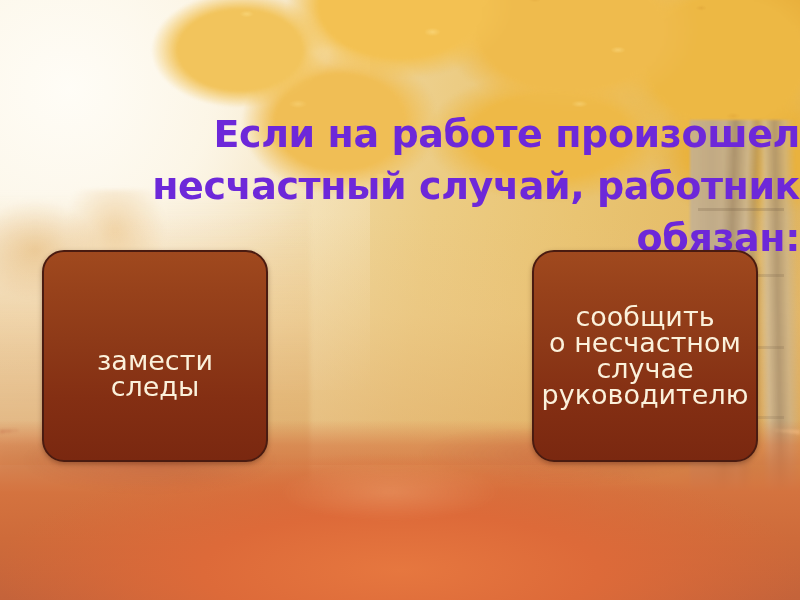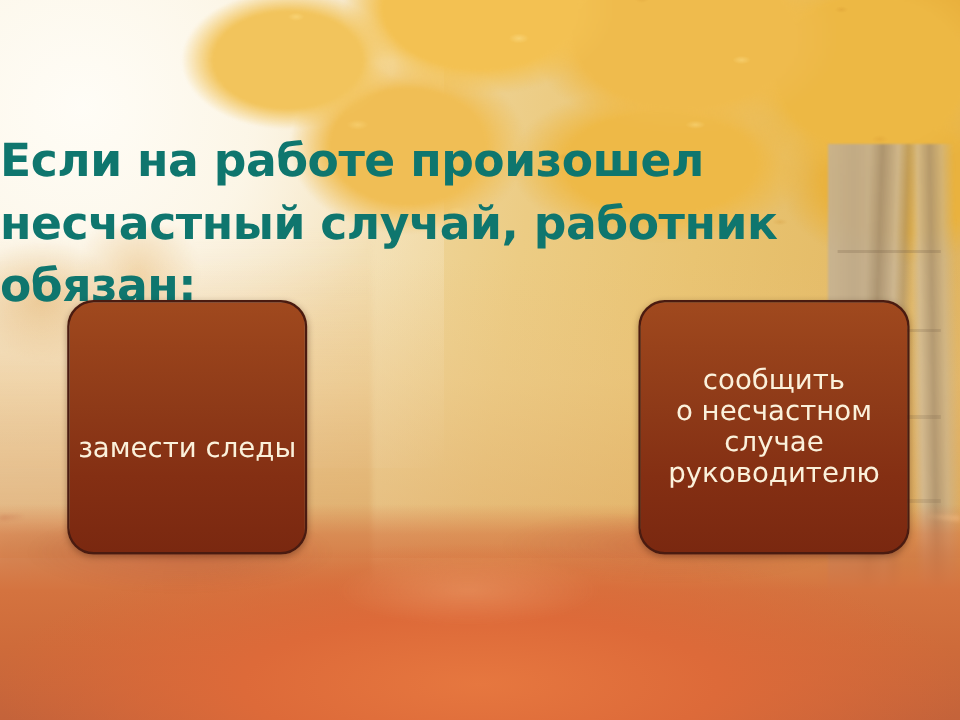--- a/index.html
+++ b/index.html
@@ -151,27 +151,27 @@
       radial-gradient(ellipse 130px 32px at 640px 36px, rgba(160,132,88,.45) 0%, rgba(160,132,88,0) 74%),
       radial-gradient(ellipse 110px 28px at 740px 48px, rgba(150,122,80,.4) 0%, rgba(150,122,80,0) 74%);
     filter: blur(2px);
   }
 
   
   #title {
     position: absolute;
     left: 0; top: 108px;
     width: 800px;
-    text-align: left;
+    text-align: right;
     font-family: "DejaVu Sans", sans-serif;
     font-weight: 700;
     font-size: 38px;
     line-height: 52px;
     letter-spacing: -0.4px;
-    color: #0f766e;
+    color: #6d28d9;
     white-space: pre-line;
   }
 
   
   .answer-box {
     position: absolute;
     top: 250px;
     height: 212px;
     border-radius: 22px;
     border: 2px solid #4A1B10;
@@ -184,29 +184,29 @@
         #7A2810 100%);
     box-shadow: 0 2px 5px rgba(60,22,10,.35);
     display: flex;
     align-items: center;
     justify-content: center;
     overflow: hidden;
   }
   .answer-text {
     font-family: "DejaVu Sans", sans-serif;
     font-weight: 400;
-    font-size: 23px;
+    font-size: 27px;
     line-height: 26px;
     color: #FBF1DB;
     text-align: center;
     white-space: pre-line;
     padding: 0 6px;
   }
 
-  #box-1 { left: 56px;  width: 200px; }
+  #box-1 { left: 42px;  width: 226px; }
   #box-2 { left: 288px; width: 225px; }
   #box-3 { left: 532px; width: 226px; }
 
   
   #box-1 .answer-text { transform: translateY(18px); }
   #box-2 .answer-text { transform: translateY(14px); }
   #box-3 .answer-text { transform: translateY(0px); }
 </style>
 </head>
 <body>

